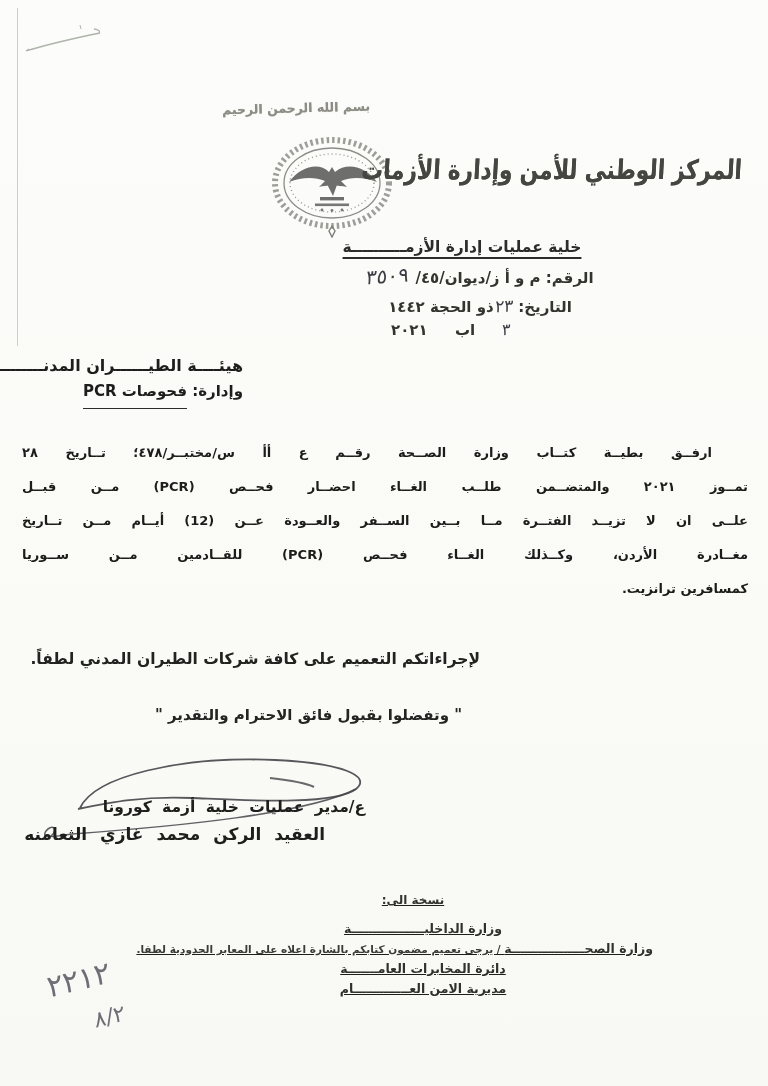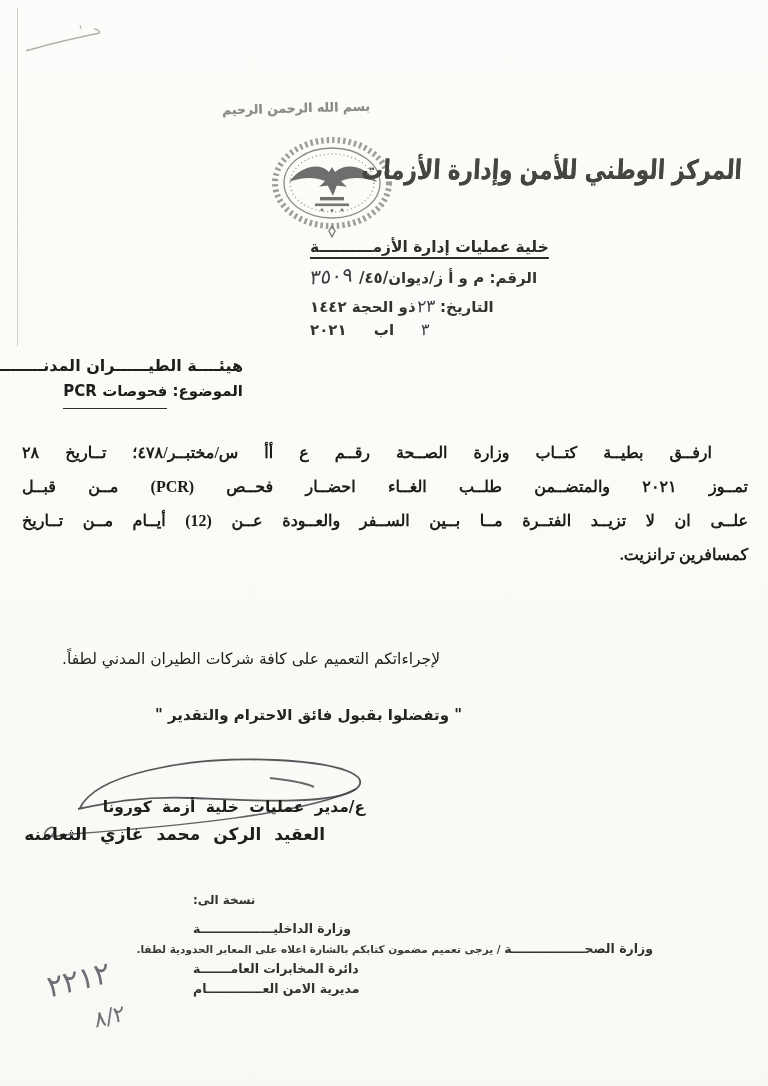--- a/index.html
+++ b/index.html
@@ -26,64 +26,64 @@
     text-shadow:0 0 .5px #6a6a66;
   }
   
   .org-ar{
     right:26px; top:156px; width:350px; text-align:right; white-space:nowrap;
     font-size:24px; font-weight:bold; color:#454542;
     transform:scaleX(.9) scaleY(1.12) skewX(-4deg); transform-origin:right center;
     text-shadow:0 0 .6px #55554f;
   }
   
-  .meta{right:118px; top:238px; width:340px; text-align:left;}
+  .meta{right:118px; top:238px; width:340px; text-align:center;}
   .unit-title{
     font-size:15.5px; font-weight:bold; color:#2c2c2a; margin-left:0; margin-right:36px;
     text-decoration:underline; text-decoration-thickness:1.5px; text-underline-offset:5px;
     white-space:nowrap;
   }
   .meta-line{margin-top:8px; font-size:15px; font-weight:bold; color:#333330; white-space:nowrap;}
   .hw{display:inline-block; color:#3c3c44; font-weight:normal;}
   .hw-number{font-size:20px; letter-spacing:4px; transform:rotate(-4deg) skewX(-10deg); margin-right:6px;}
   .hw-day{font-size:17px; transform:rotate(-3deg) skewX(-8deg); margin-left:1px;}
   .date2{margin-top:4px; margin-right:58px; word-spacing:22px;}
   .hw-day2{font-size:16px; transform:rotate(-6deg) skewX(-8deg);}
   
   .recipient{left:25px; top:356px; width:218px; text-align:right;}
   .addressee{font-size:16px; font-weight:bold; color:#1d1d1b; white-space:nowrap;}
   .subject-line{margin-top:7px; font-size:15px; font-weight:bold; color:#1d1d1b; white-space:nowrap;}
   .subject-underline{border-bottom:1.5px solid #2c2c2a; padding-bottom:8px;}
   
   .body-text{left:22px; top:436px; width:726px;}
   .bline{
-    font-size:16px; font-weight:bold; color:#1c1c1a; line-height:34px;
-    text-align:justify; text-align-last:justify; text-justify:inter-word;font-family:Liberation Serif, serif;
+    font-size:13px; font-weight:bold; color:#1c1c1a; line-height:34px;
+    text-align:justify; text-align-last:justify; text-justify:inter-word;
   }
   .bline.first{padding-right:36px;}
   .bline.last{text-align-last:right; padding-left:56px;}
   
   .closing-request{
-    left:22px; top:650px; width:726px; text-align:center; padding-right:0;
-    font-size:15.5px; font-weight:normal; color:#222220; white-space:nowrap;
+    left:22px; top:650px; width:726px; text-align:right; padding-right:0;
+    font-size:15.5px; font-weight:bold; color:#222220; white-space:nowrap;
   }
   .closing-request .inner{margin-right:268px;}
   .compliment{
     left:22px; top:706px; width:726px; text-align:right;
     font-size:15px; font-weight:bold; color:#242422; white-space:nowrap;
   }
   .compliment .inner{margin-right:286px;}
   
   .sig-block{left:20px; top:748px; width:400px; height:140px;}
   .sig-title{position:absolute; left:5px; top:50px; width:340px; text-align:right;
     font-size:15.5px; font-weight:bold; color:#1e1e1c; word-spacing:5px; white-space:nowrap;}
   .sig-name{position:absolute; left:5px; top:76px; width:300px; text-align:right;
     font-size:17px; font-weight:bold; color:#1e1e1c; word-spacing:7px; white-space:nowrap;}
   
-  .cc{right:115px; top:893px; width:460px; text-align:left;}
+  .cc{right:115px; top:893px; width:460px; text-align:center;text-decoration:underline;}
   .cc-label{font-size:12px; font-weight:bold; color:#33332f; margin-right:20px; white-space:nowrap;}
   .cc-items{margin-top:12px;}
   .cc-item{font-size:12.5px; font-weight:bold; color:#30302c; line-height:20px; white-space:nowrap;}
   .cc-note{font-size:10.5px; font-weight:bold; color:#3a3a36;}
   
   .hw-bottom1{left:46px; top:962px; font-size:30px; color:#6e6e76; letter-spacing:3px;
     transform:rotate(-14deg) skewX(-6deg); font-weight:normal;}
   .hw-bottom2{left:94px; top:1004px; font-size:22px; color:#6e6e76; letter-spacing:1px;
     transform:rotate(-14deg) skewX(-6deg); font-weight:normal;}
   svg{display:block;}
@@ -133,28 +133,29 @@
     </div>
     <div class="meta-line date2">
       <span class="hw hw-day2">٣</span>
       <span>اب ٢٠٢١</span>
     </div>
   </div>
 
   <div class="abs recipient rtl">
     <div class="addressee">هيئــــة الطيــــــران المدنــــــــــي</div>
     <div class="subject-line">
-      <span>الموضوع: </span><span class="subject-underline">فحوصات PCR</span>
+      <span>وإدارة: </span><span class="subject-underline">فحوصات PCR</span>
     </div>
   </div>
 
   <div class="abs body-text rtl">
     <div class="bline first">ارفــق بطيــة كتــاب وزارة الصــحة رقــم ع أأ س/مختبــر/٤٧٨؛ تــاريخ ٢٨</div>
     <div class="bline">تمــوز ٢٠٢١ والمتضــمن طلــب الغــاء احضــار فحــص (PCR) مــن قبــل</div>
     <div class="bline">علــى ان لا تزيــد الفتــرة مــا بــين الســفر والعــودة عــن (12) أيــام مــن تــاريخ</div>
+    <div class="bline">مغــادرة الأردن، وكــذلك الغــاء فحــص (PCR) للقــادمين مــن ســوريا</div>
     <div class="bline last">كمسافرين ترانزيت.</div>
   </div>
 
   <div class="abs closing-request rtl">
     <span class="inner">لإجراءاتكم التعميم على كافة شركات الطيران المدني لطفاً.</span>
   </div>
 
   <div class="abs compliment rtl">
     <span class="inner">" وتفضلوا بقبول فائق الاحترام والتقدير "</span>
   </div>

